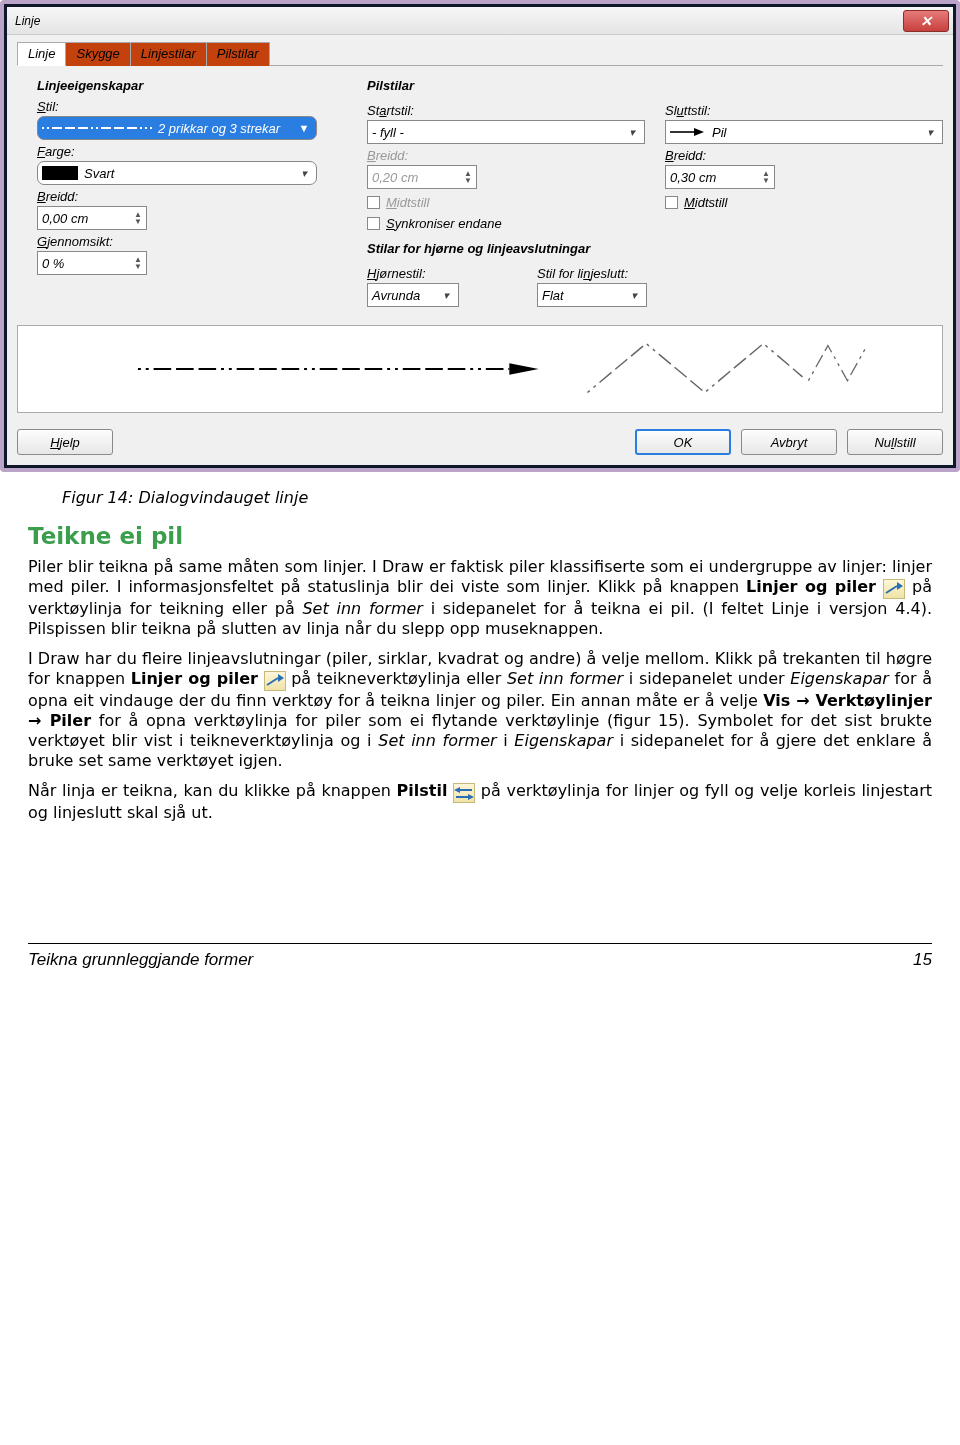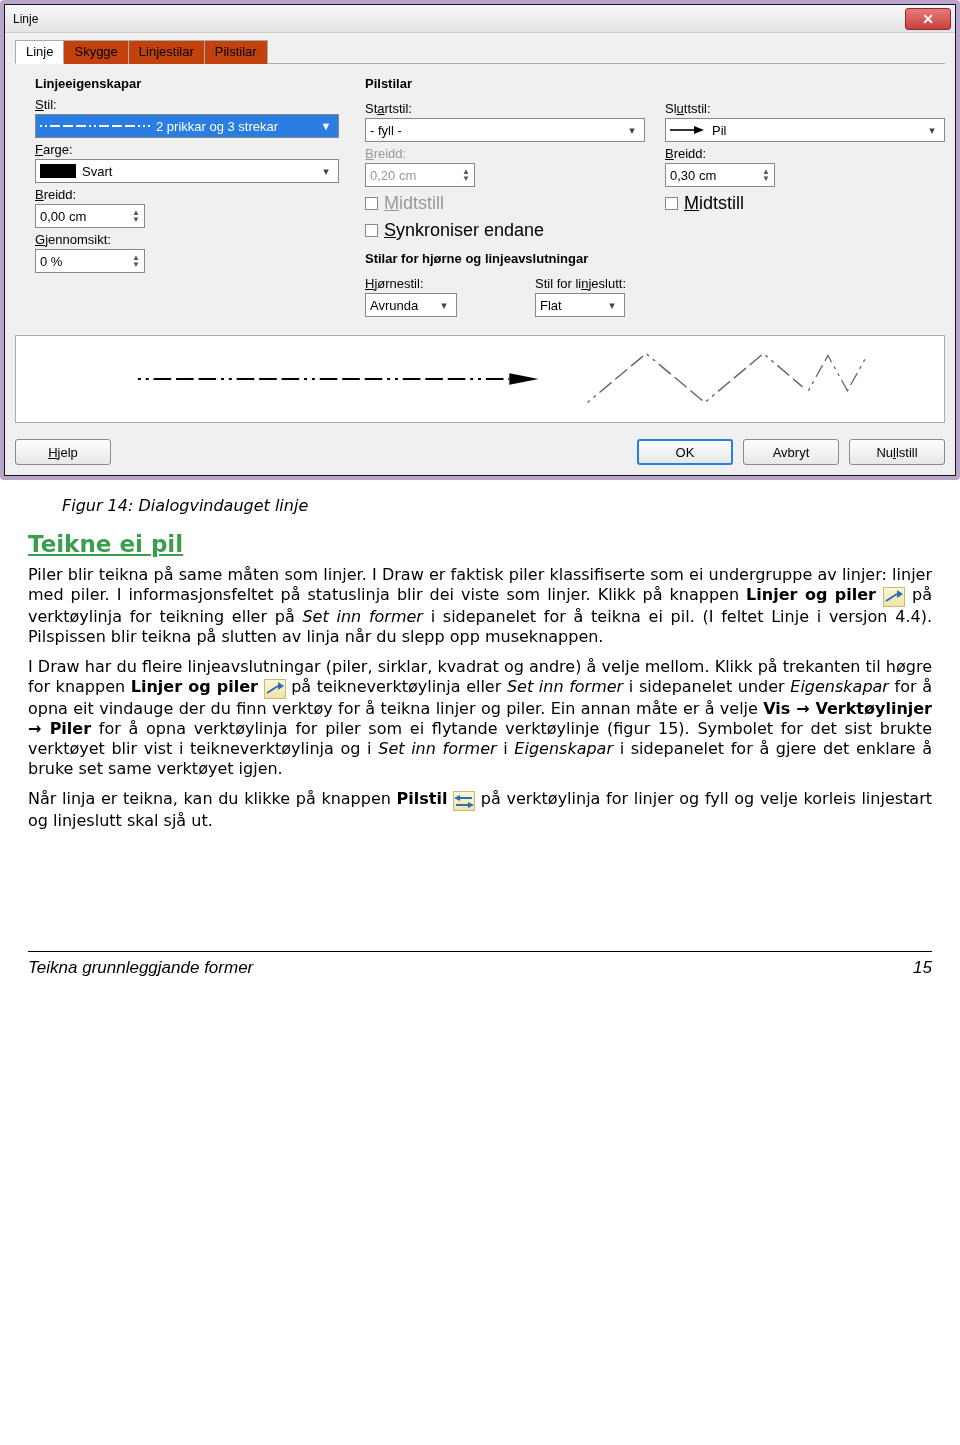--- a/index.html
+++ b/index.html
@@ -13,21 +13,22 @@
   }
   .page-wrap { padding: 0; }
   .dialog-shadow {
     background: #baa5c9;
     padding: 4px;
     border-radius: 4px;
     margin: 0 0 8px 0;
   }
   .dialog-window {
     background: #f0f0f0;
-    border: 1px solid #0f172a;
+    border: 3px solid #0f172a;
+    font-style: italic;
   }
   .titlebar {
     display: flex;
     align-items: center;
     justify-content: space-between;
     height: 28px;
     padding: 0 4px 0 8px;
     background: linear-gradient(#f7f7f7,#e4e4e4);
     border-bottom: 1px solid #ccc;
     font-size: 12px;
@@ -100,28 +101,28 @@
     color: #444;
     font-size: 11px;
   }
   .combo.selected .drop { color: #fff; }
   .txt.disabled { color: #999; }
   .spinner-box {
     display: flex; flex-direction: column; line-height: 7px; font-size: 8px; color: #555;
   }
   .checkbox-row {
     display: flex; align-items: center; gap: 6px; margin-top: 6px;
-    font-size: 18px;
+    font-size: 13px;
   }
   .checkbox-row.disabled { color: #999; }
   .chk {
     width: 13px; height: 13px; border: 1px solid #888; background: #fff;
   }
   .small { width: 110px; }
-  .med { width: 304px; }
+  .med { width: 280px; border-radius: 7px; }
   .right-half { display: flex; gap: 20px; }
   .right-half > div { flex: 1; }
 
   .preview-box {
     border: 1px solid #aaa;
     background: #fff;
     height: 88px;
     margin-top: 18px;
     position: relative;
   }
@@ -157,21 +158,20 @@
   .caption {
     font-style: italic;
     font-size: 16px;
     margin: 4px 0 12px 34px;
   }
   h2.sec {
     color: #3a9e4c;
     font-weight: bold;
     font-size: 23px;
     margin: 14px 0 6px 0;
-    text-decoration: underline;
   }
   .doc p { margin: 6px 0 10px 0; text-align: justify;}
   .doc .bold { font-weight: bold; }
   .doc .italic { font-style: italic; }
   .inline-icon {
     display: inline-flex;
     vertical-align: -4px;
     width: 22px; height: 20px;
     border: 1px solid #c8b87a;
     background: linear-gradient(#fdf6d8,#f0e3a7);
@@ -311,21 +311,21 @@
             <div class="right-half" style="gap:20px; max-width:320px">
               <div>
                 <span class="lbl"><span class="underline">H</span>jørnestil:</span>
                 <div class="combo" style="width:92px">
                   <span>Avrunda</span>
                   <span class="drop">▾</span>
                 </div>
               </div>
               <div>
                 <span class="lbl">Stil for li<span class="underline">n</span>jeslutt:</span>
-                <div class="combo" style="width:90px">
+                <div class="combo" style="width:110px">
                   <span>Flat</span>
                   <span class="drop">▾</span>
                 </div>
               </div>
             </div>
           </div>
         </div>
 
         <div class="preview-box">
           <svg class="preview-svg" viewBox="0 0 820 88">

